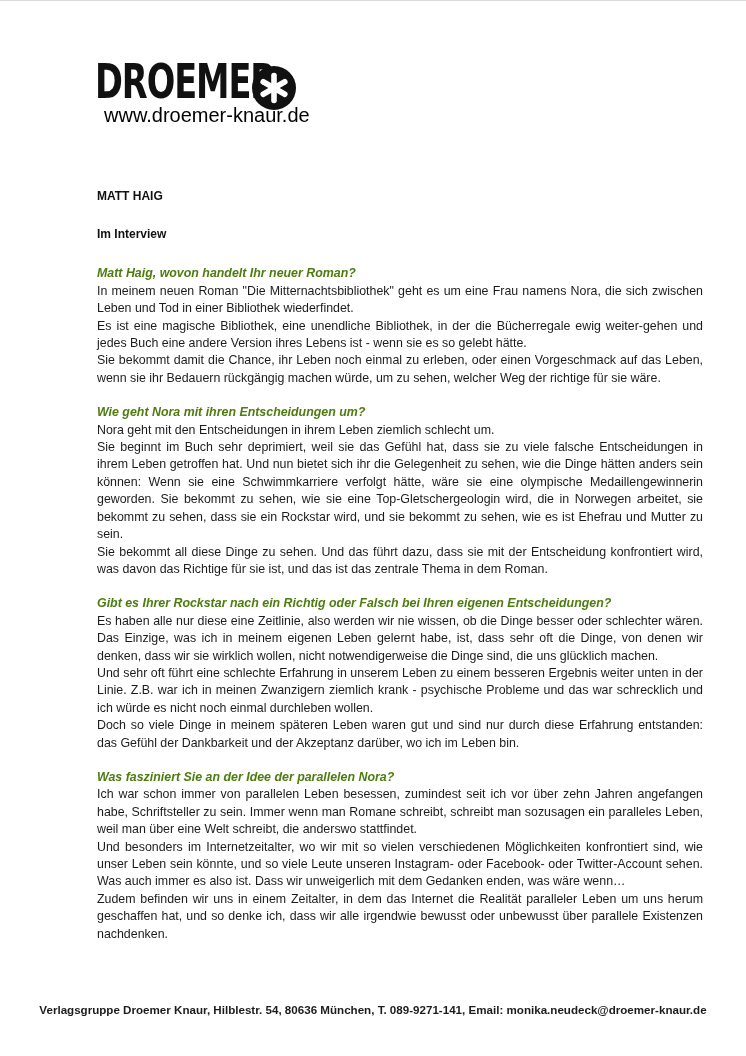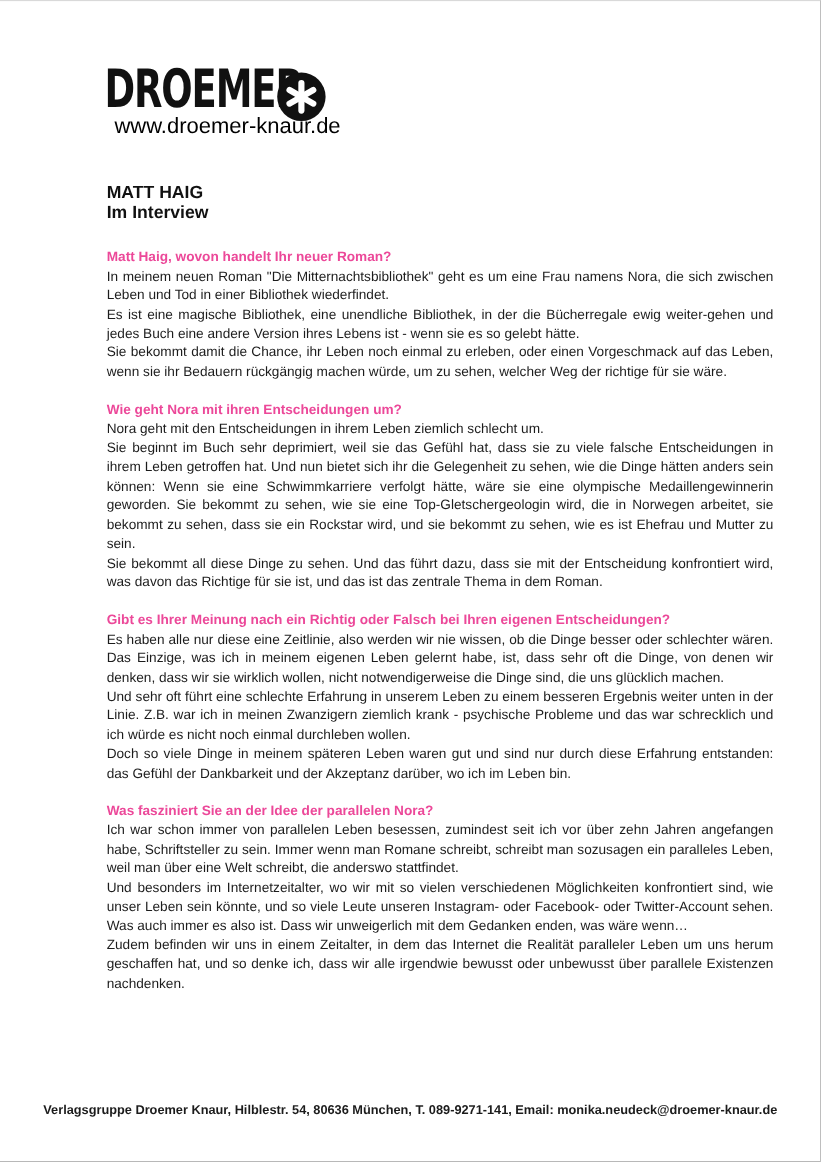--- a/index.html
+++ b/index.html
@@ -30,26 +30,26 @@
   }
   .doc-type{
     position:absolute;left:450px;top:83px;
     font-size:18.5px;letter-spacing:0.2px;color:#111;
   }
   
   .content{
     position:absolute;left:97px;top:166px;width:606px;
   }
   .title-block div{
-    font-size:16px;font-weight:bold;line-height:18.2px;color:#111;
+    font-size:12px;font-weight:bold;line-height:18.2px;color:#111;margin-top:20px;
   }
   .qa{margin:0;}
   .question{
     margin:17px 0 0 0;
-    font-size:12.4px;font-weight:bold;line-height:17.4px;color:#ec4899;
+    font-size:12.4px;font-weight:bold;line-height:17.4px;color:#4d7c0f;font-style:italic;
   }
   .qa:first-child .question{margin-top:22px;}
   .answer{
     margin:0;
     font-size:12.4px;line-height:17.4px;
     text-align:justify;
   }
   
   .footer{
     position:absolute;left:0;top:1002px;width:746px;
@@ -86,21 +86,21 @@
           <p class="answer">Es ist eine magische Bibliothek, eine unendliche Bibliothek, in der die Bücherregale ewig weiter-gehen und jedes Buch eine andere Version ihres Lebens ist - wenn sie es so gelebt hätte.</p>
           <p class="answer">Sie bekommt damit die Chance, ihr Leben noch einmal zu erleben, oder einen Vorgeschmack auf das Leben, wenn sie ihr Bedauern rückgängig machen würde, um zu sehen, welcher Weg der richtige für sie wäre.</p>
         </section>
         <section class="qa">
           <h3 class="question">Wie geht Nora mit ihren Entscheidungen um?</h3>
           <p class="answer">Nora geht mit den Entscheidungen in ihrem Leben ziemlich schlecht um.</p>
           <p class="answer">Sie beginnt im Buch sehr deprimiert, weil sie das Gefühl hat, dass sie zu viele falsche Entscheidungen in ihrem Leben getroffen hat. Und nun bietet sich ihr die Gelegenheit zu sehen, wie die Dinge hätten anders sein können: Wenn sie eine Schwimmkarriere verfolgt hätte, wäre sie eine olympische Medaillengewinnerin geworden. Sie bekommt zu sehen, wie sie eine Top-Gletschergeologin wird, die in Norwegen arbeitet, sie bekommt zu sehen, dass sie ein Rockstar wird, und sie bekommt zu sehen, wie es ist Ehefrau und Mutter zu sein.</p>
           <p class="answer">Sie bekommt all diese Dinge zu sehen. Und das führt dazu, dass sie mit der Entscheidung konfrontiert wird, was davon das Richtige für sie ist, und das ist das zentrale Thema in dem Roman.</p>
         </section>
         <section class="qa">
-          <h3 class="question">Gibt es Ihrer Meinung nach ein Richtig oder Falsch bei Ihren eigenen Entscheidungen?</h3>
+          <h3 class="question">Gibt es Ihrer Rockstar nach ein Richtig oder Falsch bei Ihren eigenen Entscheidungen?</h3>
           <p class="answer">Es haben alle nur diese eine Zeitlinie, also werden wir nie wissen, ob die Dinge besser oder schlechter wären. Das Einzige, was ich in meinem eigenen Leben gelernt habe, ist, dass sehr oft die Dinge, von denen wir denken, dass wir sie wirklich wollen, nicht notwendigerweise die Dinge sind, die uns glücklich machen.</p>
           <p class="answer">Und sehr oft führt eine schlechte Erfahrung in unserem Leben zu einem besseren Ergebnis weiter unten in der Linie. Z.B. war ich in meinen Zwanzigern ziemlich krank - psychische Probleme und das war schrecklich und ich würde es nicht noch einmal durchleben wollen.</p>
           <p class="answer">Doch so viele Dinge in meinem späteren Leben waren gut und sind nur durch diese Erfahrung entstanden: das Gefühl der Dankbarkeit und der Akzeptanz darüber, wo ich im Leben bin.</p>
         </section>
         <section class="qa">
           <h3 class="question">Was fasziniert Sie an der Idee der parallelen Nora?</h3>
           <p class="answer">Ich war schon immer von parallelen Leben besessen, zumindest seit ich vor über zehn Jahren angefangen habe, Schriftsteller zu sein. Immer wenn man Romane schreibt, schreibt man sozusagen ein paralleles Leben, weil man über eine Welt schreibt, die anderswo stattfindet.</p>
           <p class="answer">Und besonders im Internetzeitalter, wo wir mit so vielen verschiedenen Möglichkeiten konfrontiert sind, wie unser Leben sein könnte, und so viele Leute unseren Instagram- oder Facebook- oder Twitter-Account sehen. Was auch immer es also ist. Dass wir unweigerlich mit dem Gedanken enden, was wäre wenn…</p>
           <p class="answer">Zudem befinden wir uns in einem Zeitalter, in dem das Internet die Realität paralleler Leben um uns herum geschaffen hat, und so denke ich, dass wir alle irgendwie bewusst oder unbewusst über parallele Existenzen nachdenken.</p>
         </section>

